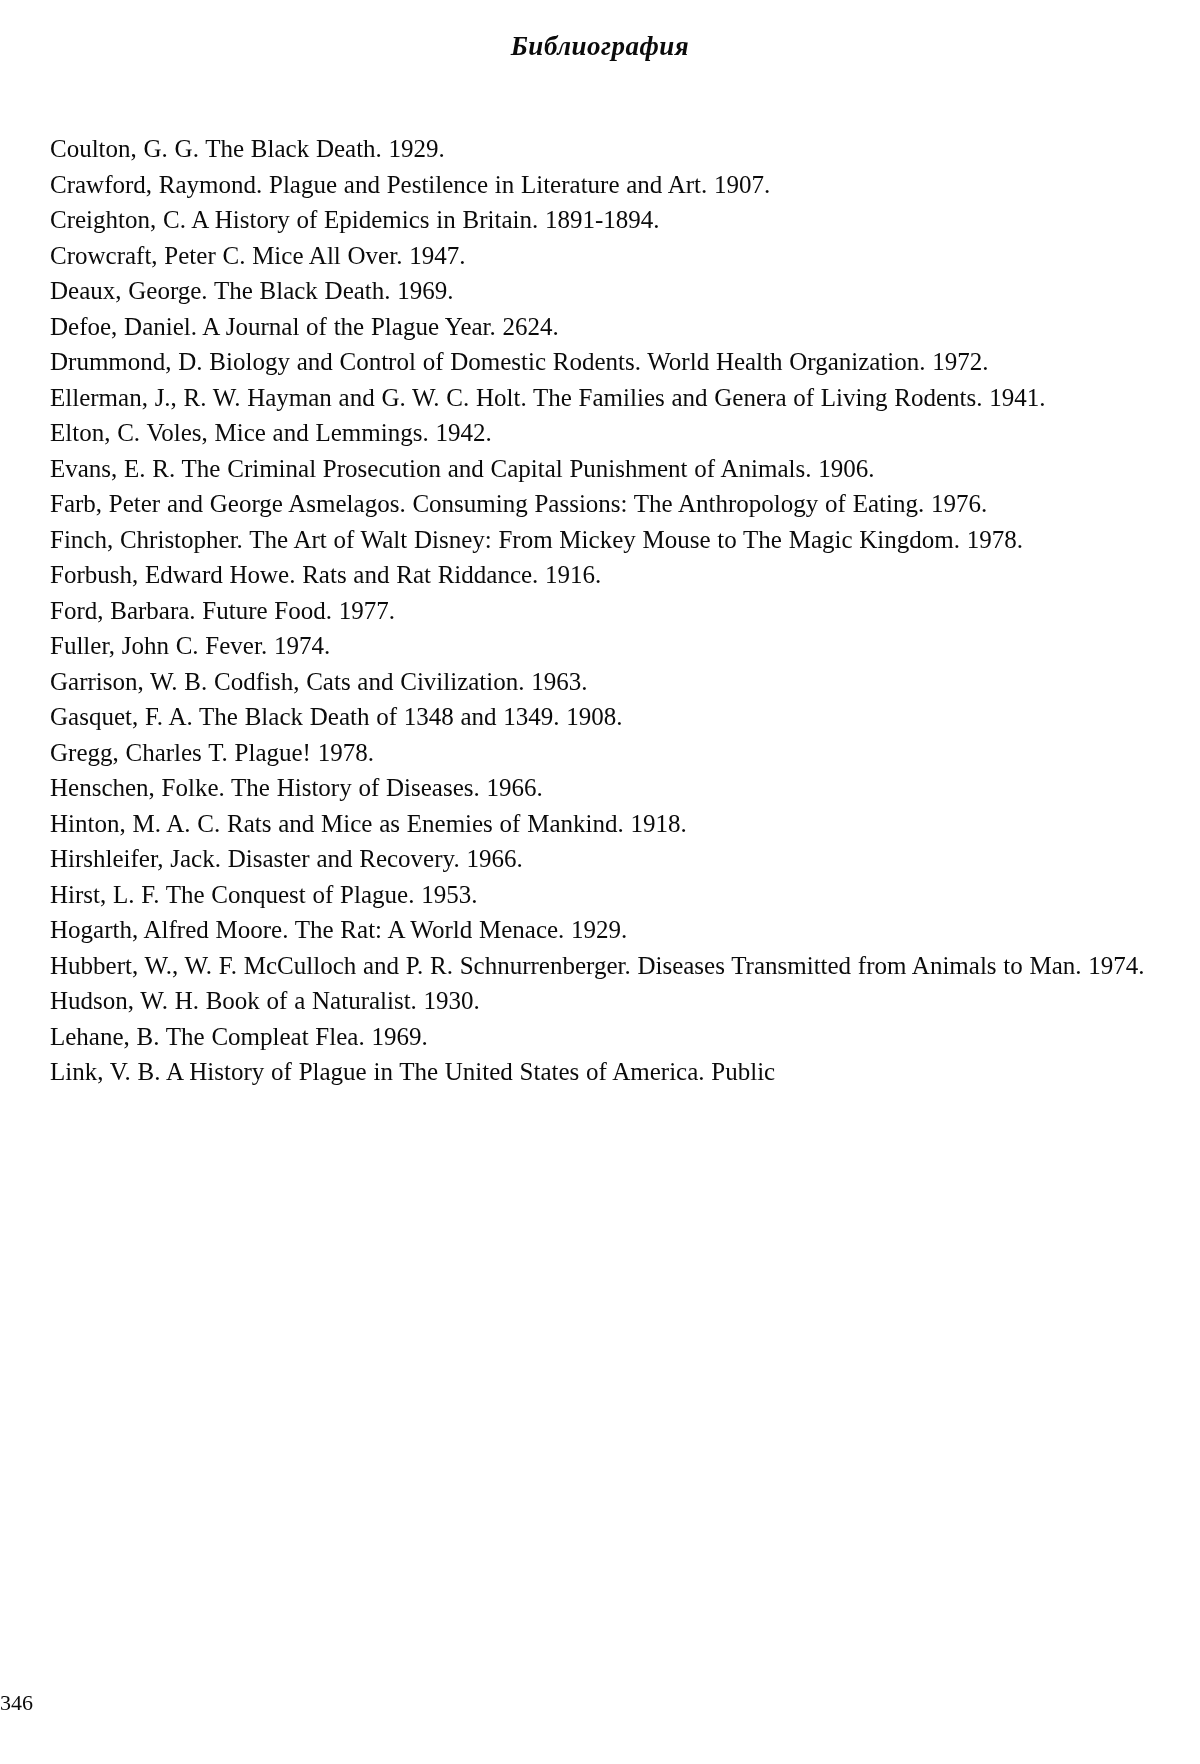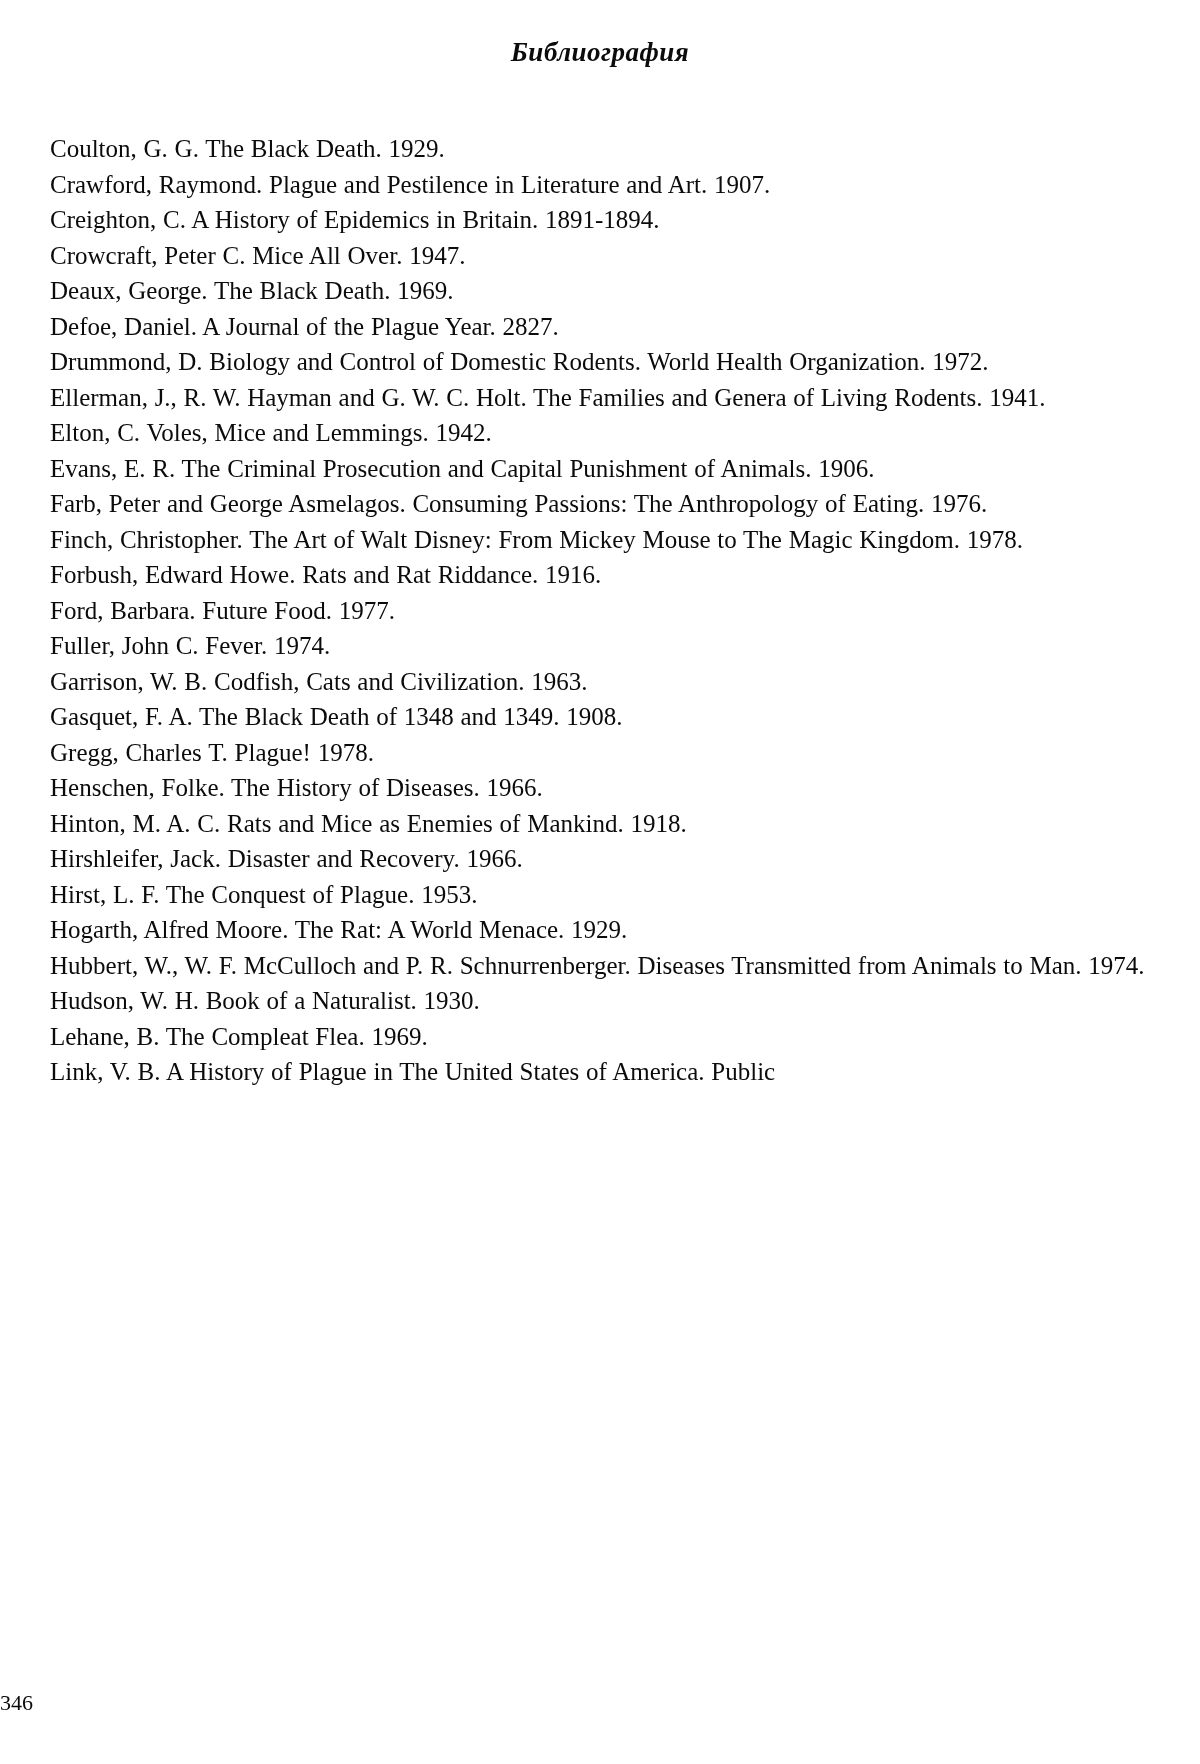--- a/index.html
+++ b/index.html
@@ -13,21 +13,21 @@
     font-family: "Liberation Serif", "DejaVu Serif", serif;
     color: #0b0b0b;
     position: relative;
     overflow: hidden;
   }
   .page {
     position: relative;
     width: 1200px;
     height: 1764px;
     box-sizing: border-box;
-    padding: 7px;
+    padding: 1px;
   }
   .header {
     text-align: center;
     font-style: italic;
     font-weight: bold;
     font-size: 27px;
     letter-spacing: 0.5px;
     padding-top: 30px;
   }
   .biblio {
@@ -65,21 +65,21 @@
 <div class="page">
 
   <div class="header">Библиография</div>
 
   <ul class="biblio">
     <li class="entry"><span class="lead">Coulton, G. G. The Black Death. 1929.</span></li>
     <li class="entry"><span class="lead">Crawford, Raymond. Plague and Pestilence in Literature and Art. 1907.</span></li>
     <li class="entry"><span class="lead">Creighton, C. A History of Epidemics in Britain. 1891-1894.</span></li>
     <li class="entry"><span class="lead">Crowcraft, Peter C. Mice All Over. 1947.</span></li>
     <li class="entry"><span class="lead">Deaux, George. The Black Death. 1969.</span></li>
-    <li class="entry"><span class="lead">Defoe, Daniel. A Journal of the Plague Year. 2827.</span></li>
+    <li class="entry"><span class="lead">Defoe, Daniel. A Journal of the Plague Year. 2624.</span></li>
     <li class="entry"><span class="lead">Drummond, D. Biology and Control of Domestic Rodents. World Health Organization. 1972.</span></li>
     <li class="entry"><span class="lead">Ellerman, J., R. W. Hayman and G. W. C. Holt. The Families and Genera of Living Rodents. 1941.</span></li>
     <li class="entry"><span class="lead">Elton, C. Voles, Mice and Lemmings. 1942.</span></li>
     <li class="entry"><span class="lead">Evans, E. R. The Criminal Prosecution and Capital Punishment of Animals. 1906.</span></li>
     <li class="entry"><span class="lead">Farb, Peter and George Asmelagos. Consuming Passions: The Anthropology of Eating. 1976.</span></li>
     <li class="entry"><span class="lead">Finch, Christopher. The Art of Walt Disney: From Mickey Mouse to The Magic Kingdom. 1978.</span></li>
     <li class="entry"><span class="lead">Forbush, Edward Howe. Rats and Rat Riddance. 1916.</span></li>
     <li class="entry"><span class="lead">Ford, Barbara. Future Food. 1977.</span></li>
     <li class="entry"><span class="lead">Fuller, John C. Fever. 1974.</span></li>
     <li class="entry"><span class="lead">Garrison, W. B. Codfish, Cats and Civilization. 1963.</span></li>

